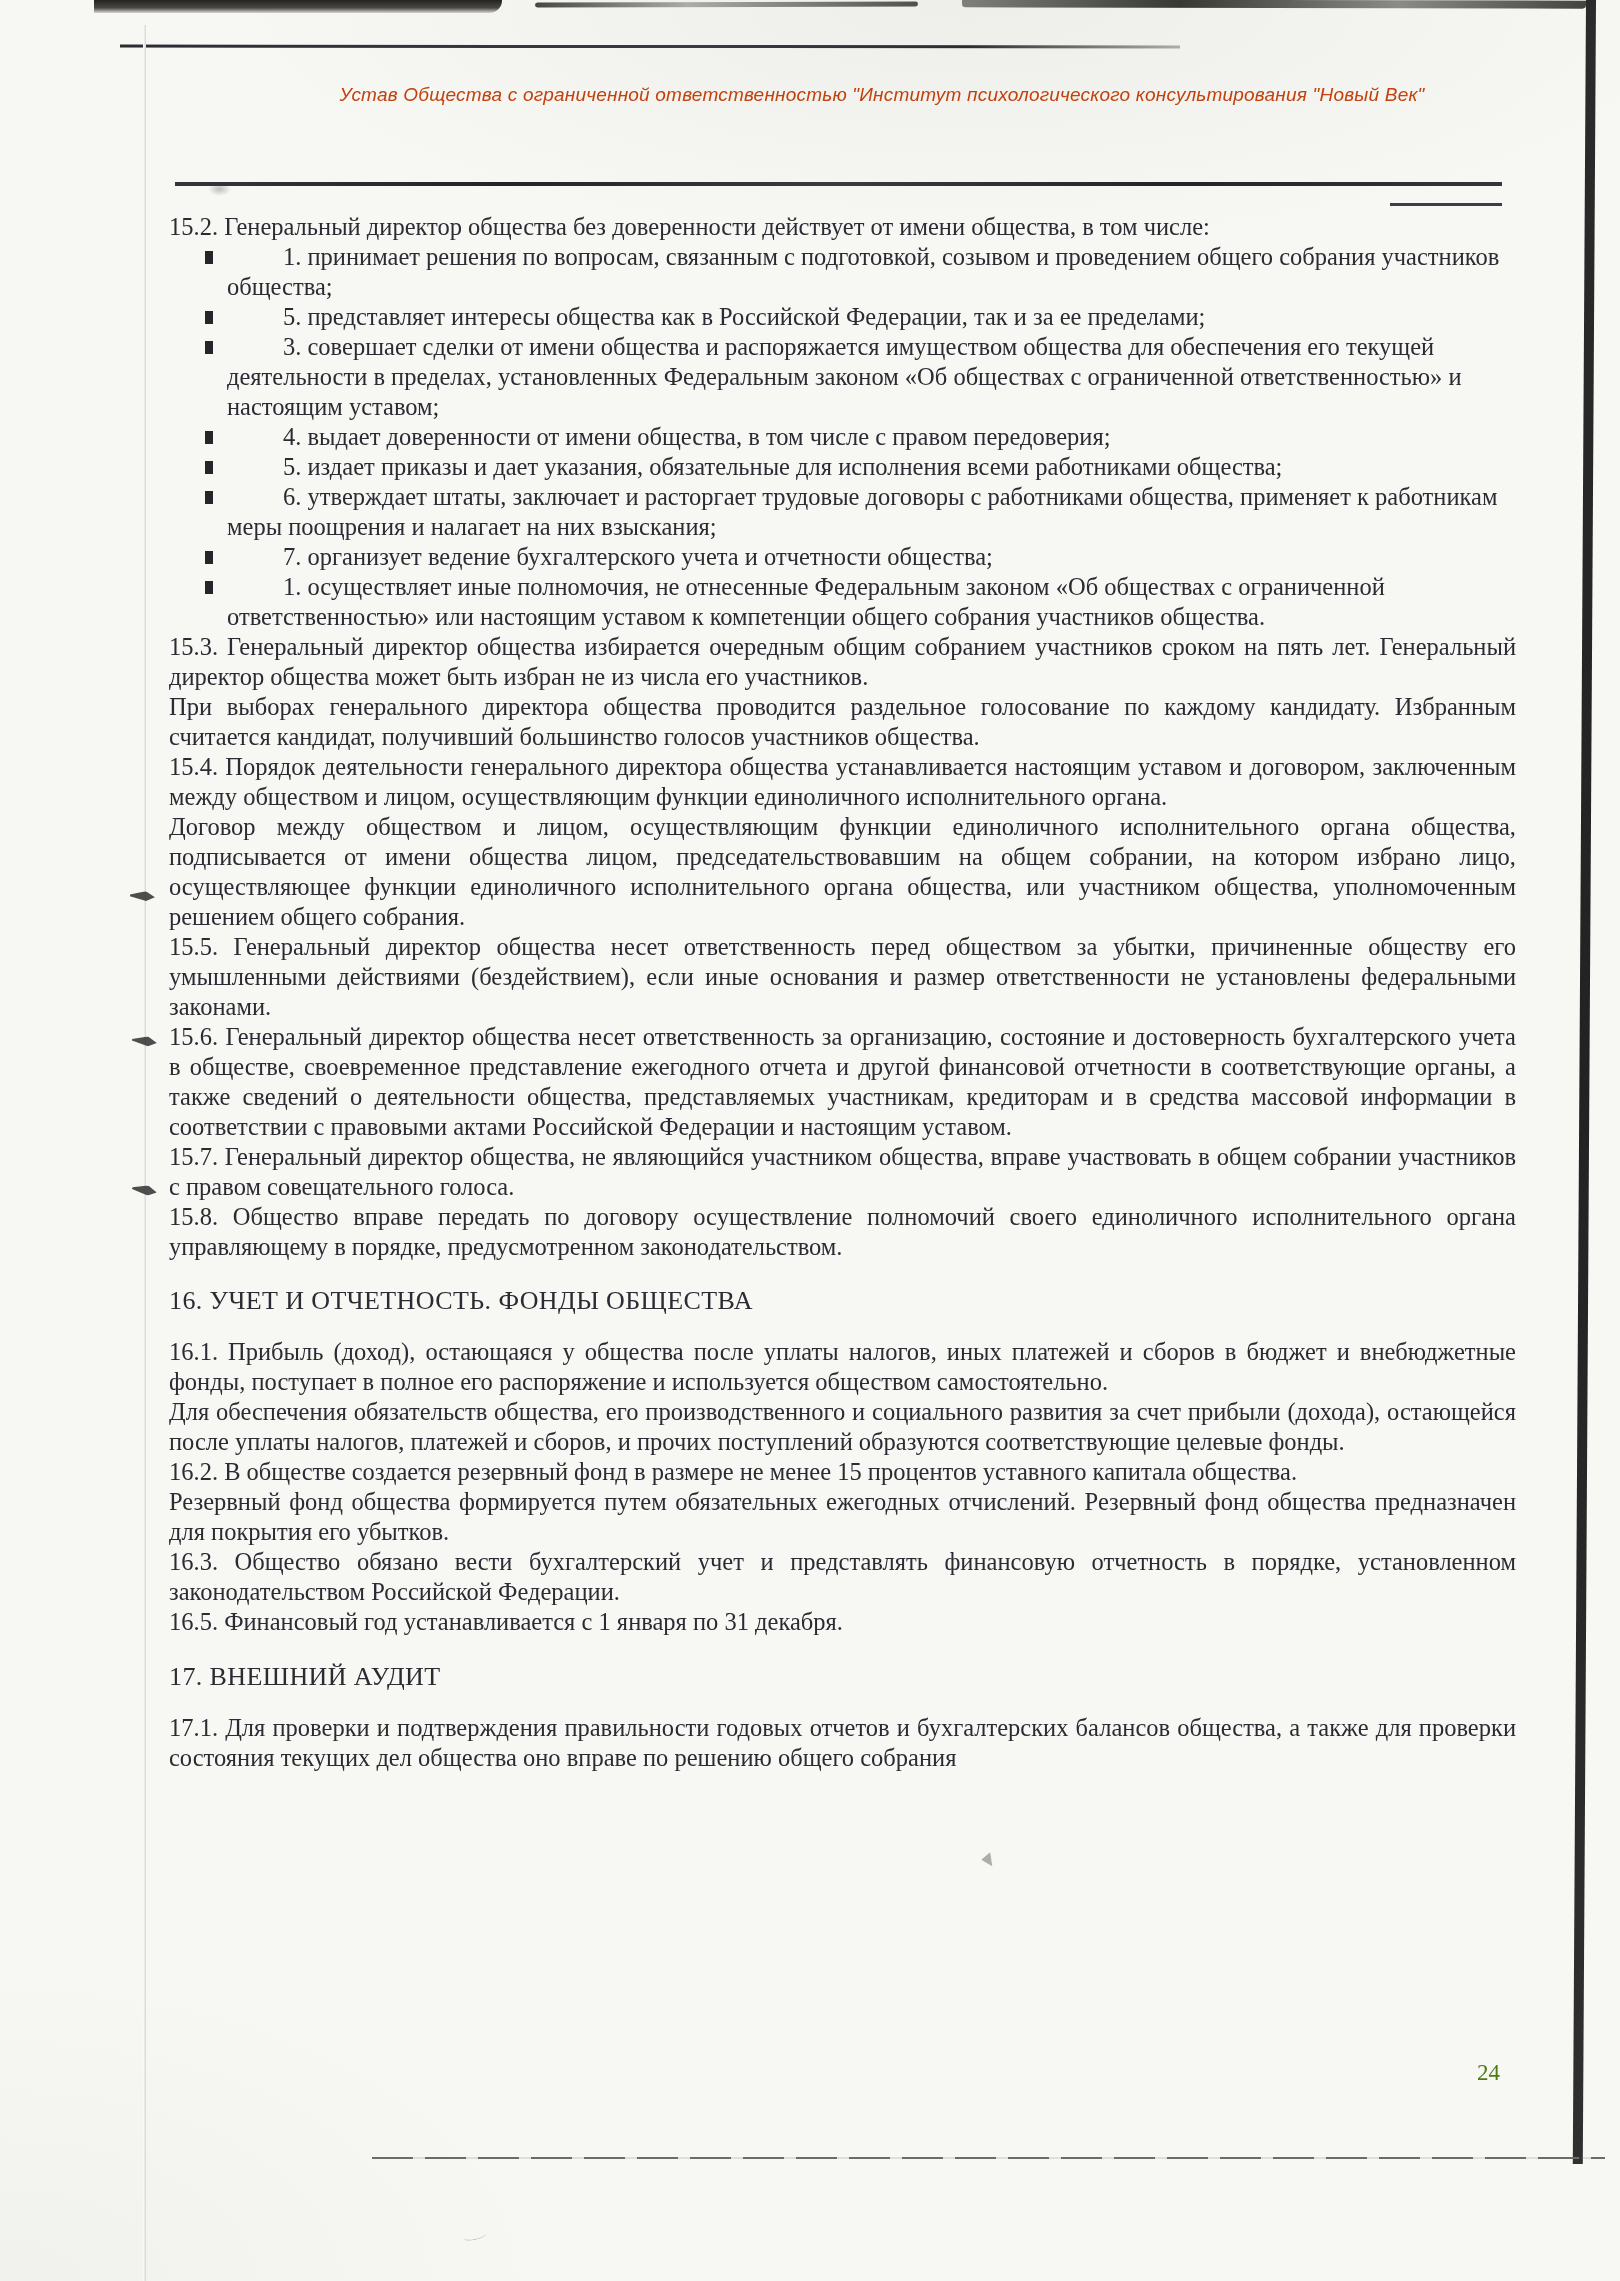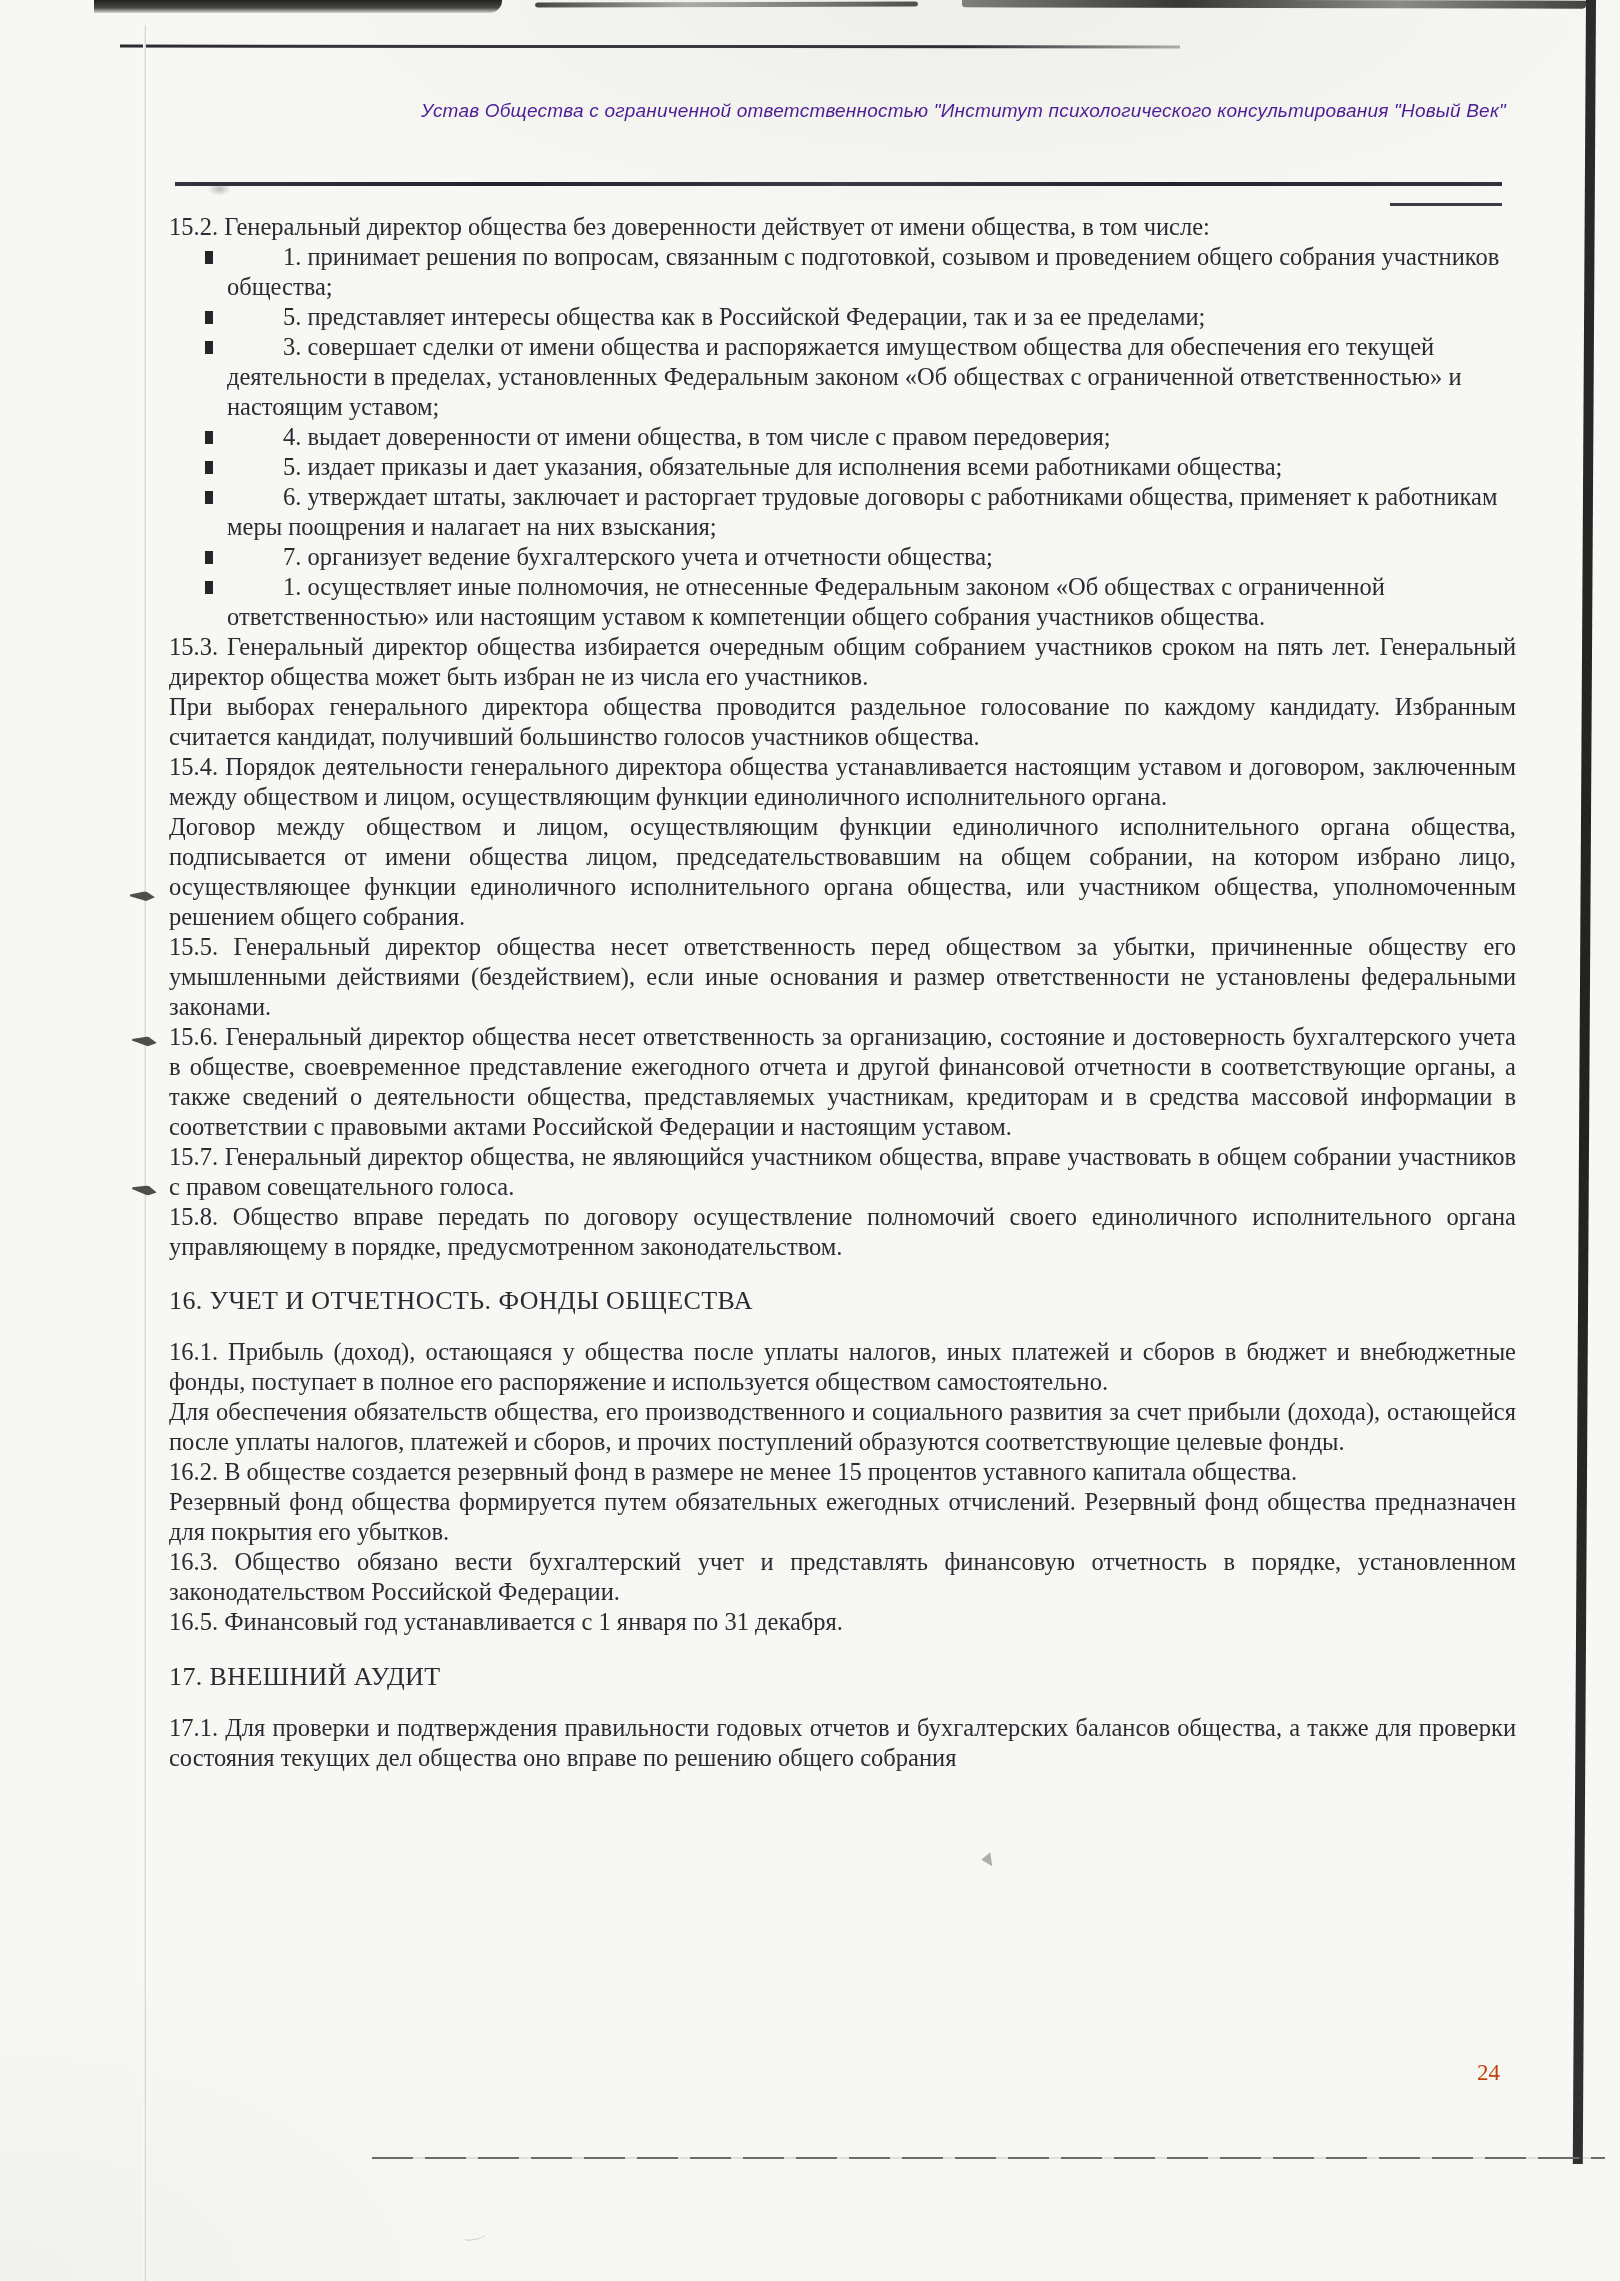--- a/index.html
+++ b/index.html
@@ -37,36 +37,36 @@
   .smudge-a { position:absolute; left:208px; top:182px; width:23px; height:14.3px;
     background:radial-gradient(closest-side, rgba(120,120,125,0.45), transparent); }
   .smudge-b { position:absolute; left:105px; top:392px; width:30px; height:16px; color:rgba(130,130,135,0.5);
     font:italic 14.3px "Liberation Serif", serif; }
   .smudge-c { position:absolute; left:982px; top:1852px; width:12.5px; height:12.5px; background:#9a9a98;
     clip-path:polygon(50% 0, 100% 100%, 0 78%); transform:rotate(18deg); opacity:0.8; }
   .smudge-d { position:absolute; left:463px; top:2232px; width:23px; height:7.1px;
     border-bottom:1.8px solid rgba(140,140,135,0.5); border-radius:50%; transform:rotate(-12deg); }
 
   
-  .header-line { position:absolute; top:100px; right:114px; width:1248px; text-align:right;
-    font:italic 19px "Liberation Sans", sans-serif; color:#4c1d95; letter-spacing:0.2px; }
+  .header-line { position:absolute; top:84px; right:114px; width:1248px; text-align:center;
+    font:italic 19px "Liberation Sans", sans-serif; color:#c2410c; letter-spacing:0.2px; }
   .rule-main { position:absolute; left:175px; top:182px; width:1327px; height:3.6px;
     background:linear-gradient(90deg,#34343c, #23232b 25%, #3a3a42 50%, #23232b 75%, #34343c); }
   .rule-short { position:absolute; left:1390px; top:203px; width:112px; height:2.7px; background:#3d3d47; }
 
   
   .doc-body { position:absolute; left:169px; top:212px; width:1347px;
     font-size:24.5px; line-height:30px; color:#2b2b33; }
   .para { margin:0; text-align:justify; }
   .item { position:relative; margin-left:58px; text-indent:56px; text-align:left; }
   .item .bullet { position:absolute; left:-22px; top:9px; width:8px; height:12.5px; background:#25252a; }
   .heading { font-weight:normal; font-size:26px; line-height:36px; margin:21.4px 0 18px 0;
     letter-spacing:0.4px; text-align:left; }
 
-  .page-number { position:absolute; left:1477px; top:2060px; font-size:23px; color:#c2410c; }
+  .page-number { position:absolute; left:1477px; top:2060px; font-size:23px; color:#4d7c0f; }
 </style>
 </head>
 <body>
 
 <div class="page">
 
   <div class="top-band-left"></div>
   <div class="top-band-mid"></div>
   <div class="top-band-right"></div>
   <div class="top-line"></div>

